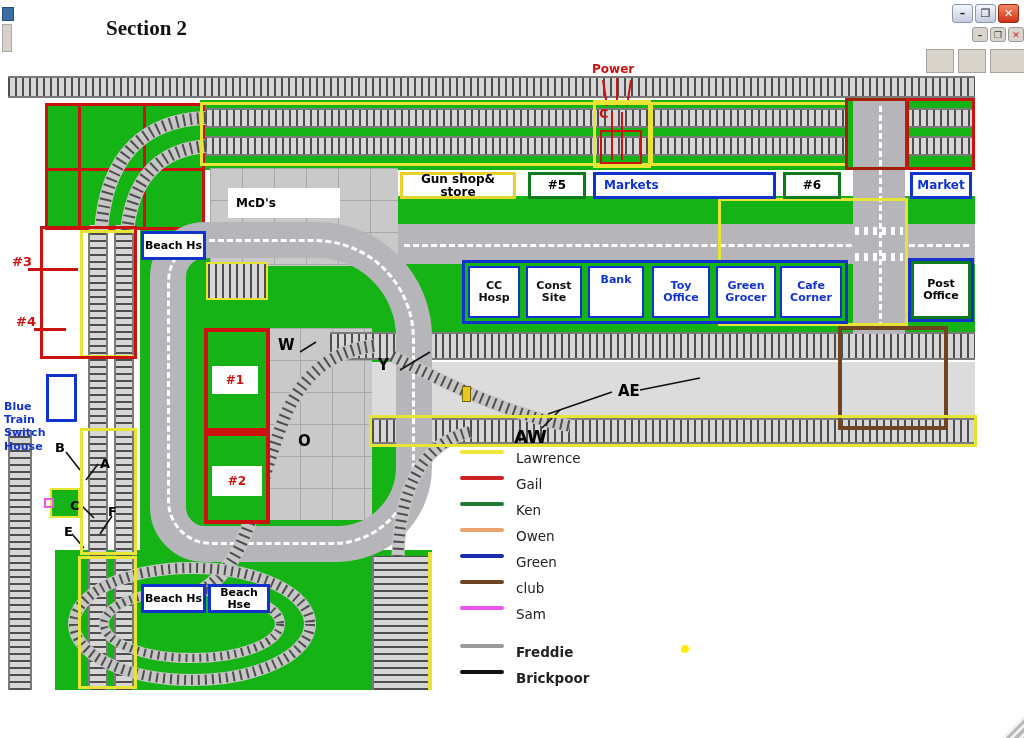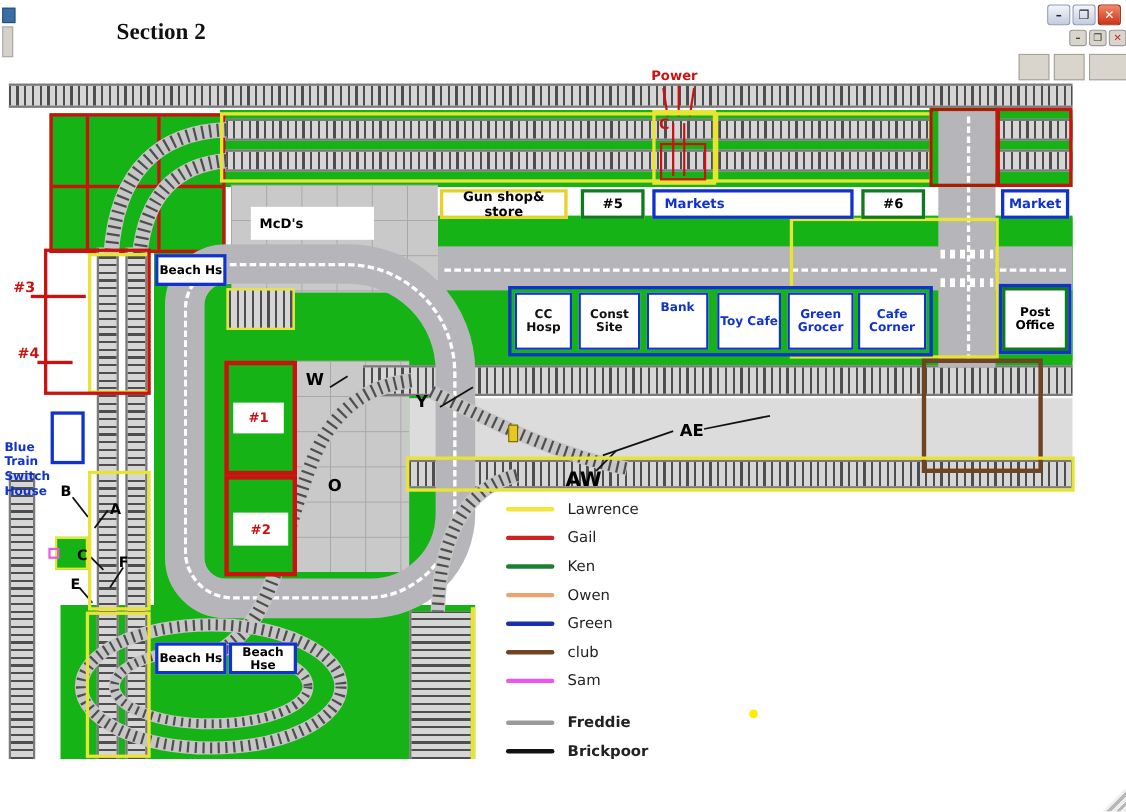--- a/index.html
+++ b/index.html
@@ -21,21 +21,21 @@
                      linear-gradient(90deg,#a8a8a8 1px,transparent 1px);
     background-size:32px 32px;}
   .outline{background:transparent;box-sizing:border-box;pointer-events:none;}
   .bldg{background:#fff;display:flex;align-items:center;justify-content:center;text-align:center;
     font-weight:bold;box-sizing:border-box;line-height:1.05;}
   .lab{font-weight:bold;white-space:pre;}
   .red{color:#cc1111;}
   .blue{color:#1133cc;}
   .loop-ring{border:36px solid #b6b6ba;border-radius:55px 115px 95px 55px;box-sizing:border-box;}
   .loop-dash{border:3px dashed #ffffff;border-radius:42px 100px 82px 44px;box-sizing:border-box;}
-  .legend-row{display:flex;align-items:center;height:26px;}
+  .legend-row{display:flex;height:26px;}
   .legend-line{display:inline-block;width:44px;height:4px;border-radius:2px;margin-right:12px;flex:0 0 auto;}
   .legend-label{font-size:13.5px;color:#222;}
   .winbtn{display:inline-flex;align-items:center;justify-content:center;box-sizing:border-box;
     border-radius:3px;font-size:11px;font-weight:bold;cursor:default;}
   .z1{z-index:1}.z2{z-index:2}.z3{z-index:3}.z4{z-index:4}.z5{z-index:5}.z6{z-index:6}.z10{z-index:10}
 </style>
 </head>
 <body>
 
 <div class="abs z10" style="left:106px;top:16px;font-family:Liberation Serif, serif;font-size:21px;font-weight:bold;color:#111;">Section 2</div>
@@ -172,21 +172,21 @@
 <div class="abs bldg z5" style="left:400px;top:172px;width:116px;height:27px;border:3px solid #e8d22a;font-size:12px;">Gun shop&amp; store</div>
 <div class="abs bldg z5" style="left:528px;top:172px;width:58px;height:27px;border:3px solid #0f7a1e;font-size:12px;">#5</div>
 <div class="abs bldg blue z5" style="left:593px;top:172px;width:183px;height:27px;border:3px solid #1133cc;font-size:12px;justify-content:flex-start;padding-left:8px;">Markets</div>
 <div class="abs bldg z5" style="left:783px;top:172px;width:58px;height:27px;border:3px solid #0f7a1e;font-size:12px;">#6</div>
 <div class="abs bldg blue z5" style="left:910px;top:172px;width:62px;height:27px;border:3px solid #1133cc;font-size:12px;">Market</div>
 
 <div class="abs z4" style="left:462px;top:260px;width:386px;height:64px;border:3px solid #1133cc;background:#15b315;box-sizing:border-box;"></div>
 <div class="abs bldg z5" style="left: 468px; top: 266px; width: 52px; height: 52px; border: 2px solid rgb(17, 51, 204); font-size: 11px; color: rgb(17, 17, 17);">CC Hosp</div>
 <div class="abs bldg z5" style="left: 526px; top: 266px; width: 56px; height: 52px; border: 2px solid rgb(17, 51, 204); font-size: 11px; color: rgb(17, 17, 17);">Const Site</div>
 <div class="abs bldg z5" style="left: 588px; top: 266px; width: 56px; height: 52px; border: 2px solid rgb(17, 51, 204); font-size: 11px; align-items: flex-start; padding-top: 6px; color: rgb(17, 51, 204);">Bank</div>
-<div class="abs bldg z5" style="left: 652px; top: 266px; width: 58px; height: 52px; border: 2px solid rgb(17, 51, 204); font-size: 11px; color: rgb(17, 51, 204);">Toy Cafe</div>
+<div class="abs bldg z5" style="left: 652px; top: 266px; width: 58px; height: 52px; border: 2px solid rgb(17, 51, 204); font-size: 11px; color: rgb(17, 51, 204);">Toy Office</div>
 <div class="abs bldg z5" style="left: 716px; top: 266px; width: 60px; height: 52px; border: 2px solid rgb(17, 51, 204); font-size: 11px; color: rgb(17, 51, 204);">Green Grocer</div>
 <div class="abs bldg z5" style="left: 780px; top: 266px; width: 62px; height: 52px; border: 2px solid rgb(17, 51, 204); font-size: 11px; color: rgb(17, 51, 204);">Cafe Corner</div>
 
 <div class="abs bldg z5" style="left:908px;top:258px;width:66px;height:64px;border:3px solid #1133cc;box-shadow:inset 0 0 0 3px #0f7a1e;font-size:11px;">Post Office</div>
 
 <div class="abs bldg z5" style="left:141px;top:231px;width:65px;height:29px;border:3px solid #1133cc;font-size:11px;">Beach Hs</div>
 <div class="abs bldg z5" style="left:141px;top:584px;width:65px;height:29px;border:3px solid #1133cc;font-size:11px;">Beach Hs</div>
 <div class="abs bldg z5" style="left:208px;top:584px;width:62px;height:29px;border:3px solid #1133cc;font-size:11px;">Beach Hse</div>
 
 <div class="abs green z4" style="left:204px;top:328px;width:66px;height:104px;border:4px solid #cc1111;box-sizing:border-box;"></div>

